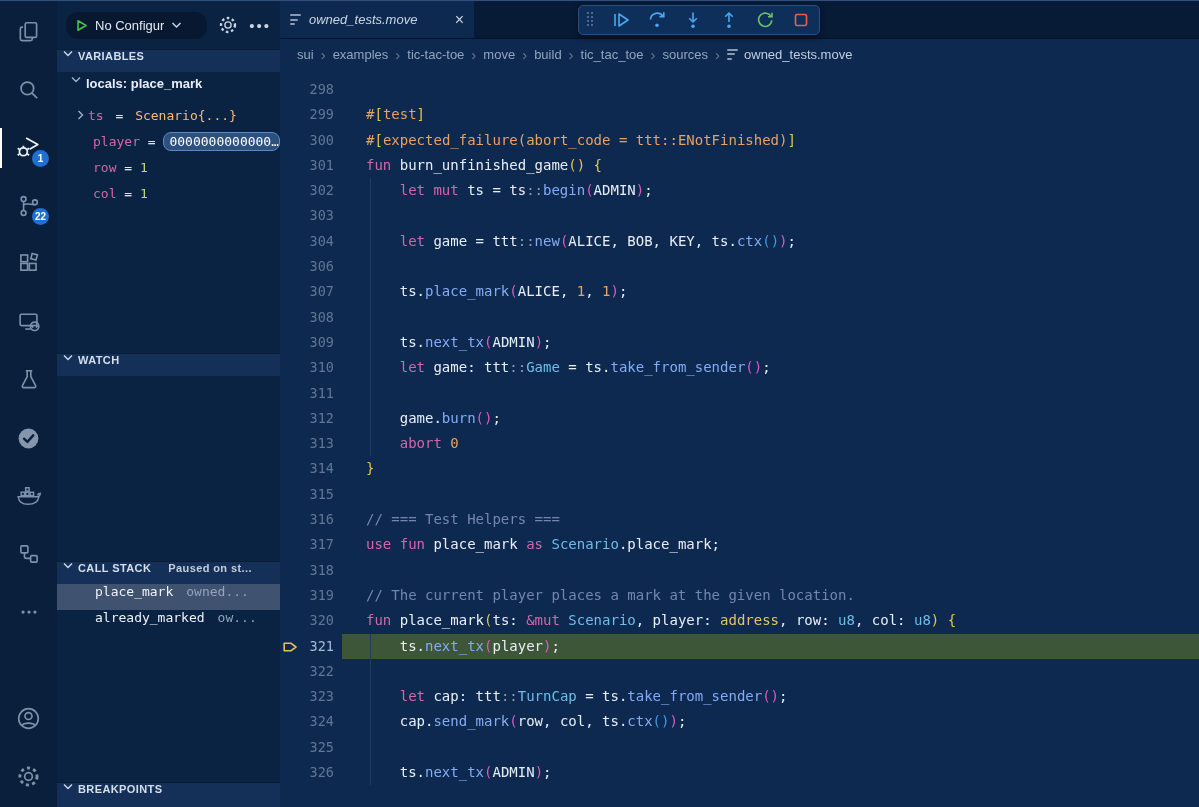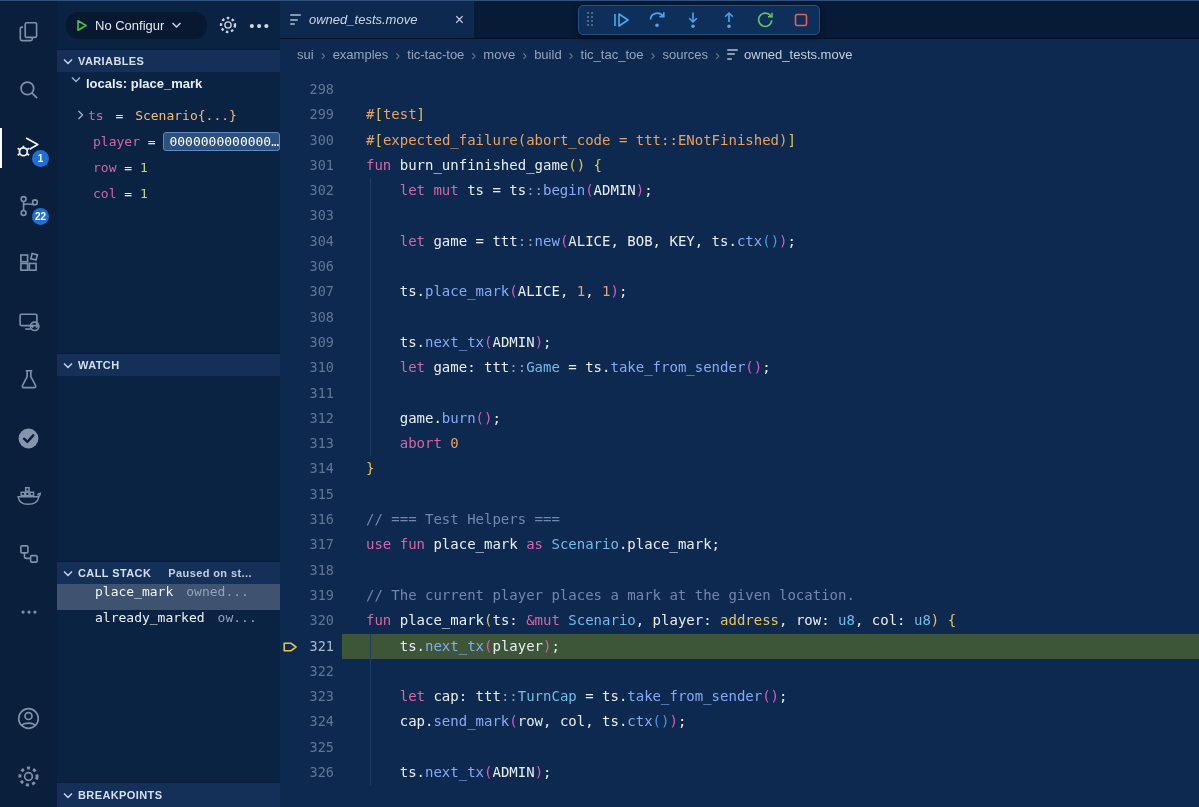--- a/index.html
+++ b/index.html
@@ -23,34 +23,34 @@
   .ab-item.active::before{content:"";position:absolute;left:0;top:9px;bottom:9px;width:2px;background:#fff}
   .ab-bottom{margin-top:auto;padding-bottom:2px}
   .badge{position:absolute;right:8px;bottom:10px;min-width:17px;height:17px;border-radius:9px;background:var(--badge);
          color:#fff;font-size:10px;font-weight:bold;display:flex;align-items:center;justify-content:center;padding:0 3px}
 
   
   .sidebar{width:223px;background:var(--side-bg);display:flex;flex-direction:column;flex-shrink:0;color:#cdd9e6}
   .side-toolbar{height:48px;display:flex;align-items:center;padding:0 9px;gap:10px}
   .cfg-pill{display:flex;align-items:center;gap:7px;background:#081830;border-radius:12px;height:27px;padding:0 9px;cursor:pointer;flex:1;min-width:0}
   .cfg-label{font-size:13px;color:#e2e9f2;white-space:nowrap;overflow:hidden}
-  .section-header{height:23px;background:var(--head-bg);display:flex;align-items:center;padding:0 6px;gap:5px;
+  .section-header{height:23px;background:var(--head-bg);display:flex;padding:0 6px;gap:5px;
                   font-size:11px;font-weight:bold;color:#d5dfeb;letter-spacing:.4px;border-top:1px solid #0a1d38;cursor:pointer;flex-shrink:0}
   .sec-status{margin-left:12px;font-size:11px;font-weight:bold;color:#c4cfdd;white-space:nowrap;overflow:hidden}
   .vars-body{height:281px;padding-top:4px;font-family:"DejaVu Sans Mono",monospace;font-size:13px}
   .watch-body{height:185px}
   .scope-row{display:flex;align-items:flex-start;height:26px;padding-left:14px;gap:5px;cursor:pointer}
   .scope-label{font-family:"Liberation Sans",sans-serif;font-weight:bold;font-size:13px;color:#e8eef5}
   .var-row{display:flex;align-items:center;height:26px;padding-left:36px;cursor:pointer}
   .var-row.has-chev{padding-left:20px;gap:4px}
   .vname{color:var(--kw)}
   .veq{color:#dfe6ef;white-space:pre}
   .vval-grey{color:#fdba74}
   .vval-green{color:var(--grn)}
-  .vpill{background:#2d517e;border:1px solid #5d88c0;border-radius:3px;padding:0 5px;color:#fff;line-height:17px;
+  .vpill{background:#2d517e;border:1px solid #5d88c0;border-radius:8px;padding:0 5px;color:#fff;line-height:17px;
          max-width:150px;white-space:nowrap;overflow:hidden}
   .cs-row{display:flex;align-items:baseline;height:26px;padding-left:38px;font-family:"DejaVu Sans Mono",monospace;font-size:13px;cursor:pointer}
   .cs-row.selected{background:var(--sel)}
   .cs-fn{color:#eef3f9;white-space:nowrap}
   .cs-file{color:#93a3ba;margin-left:13px;white-space:nowrap}
   .bp-header{margin-top:auto;height:25px;border-top:1px solid #0a1d38}
 
   
   .editor{flex:1;display:flex;flex-direction:column;position:relative;min-width:0}
   .tabbar{height:38px;background:var(--strip-bg);display:flex;border-bottom:1px solid #051226;flex-shrink:0}

